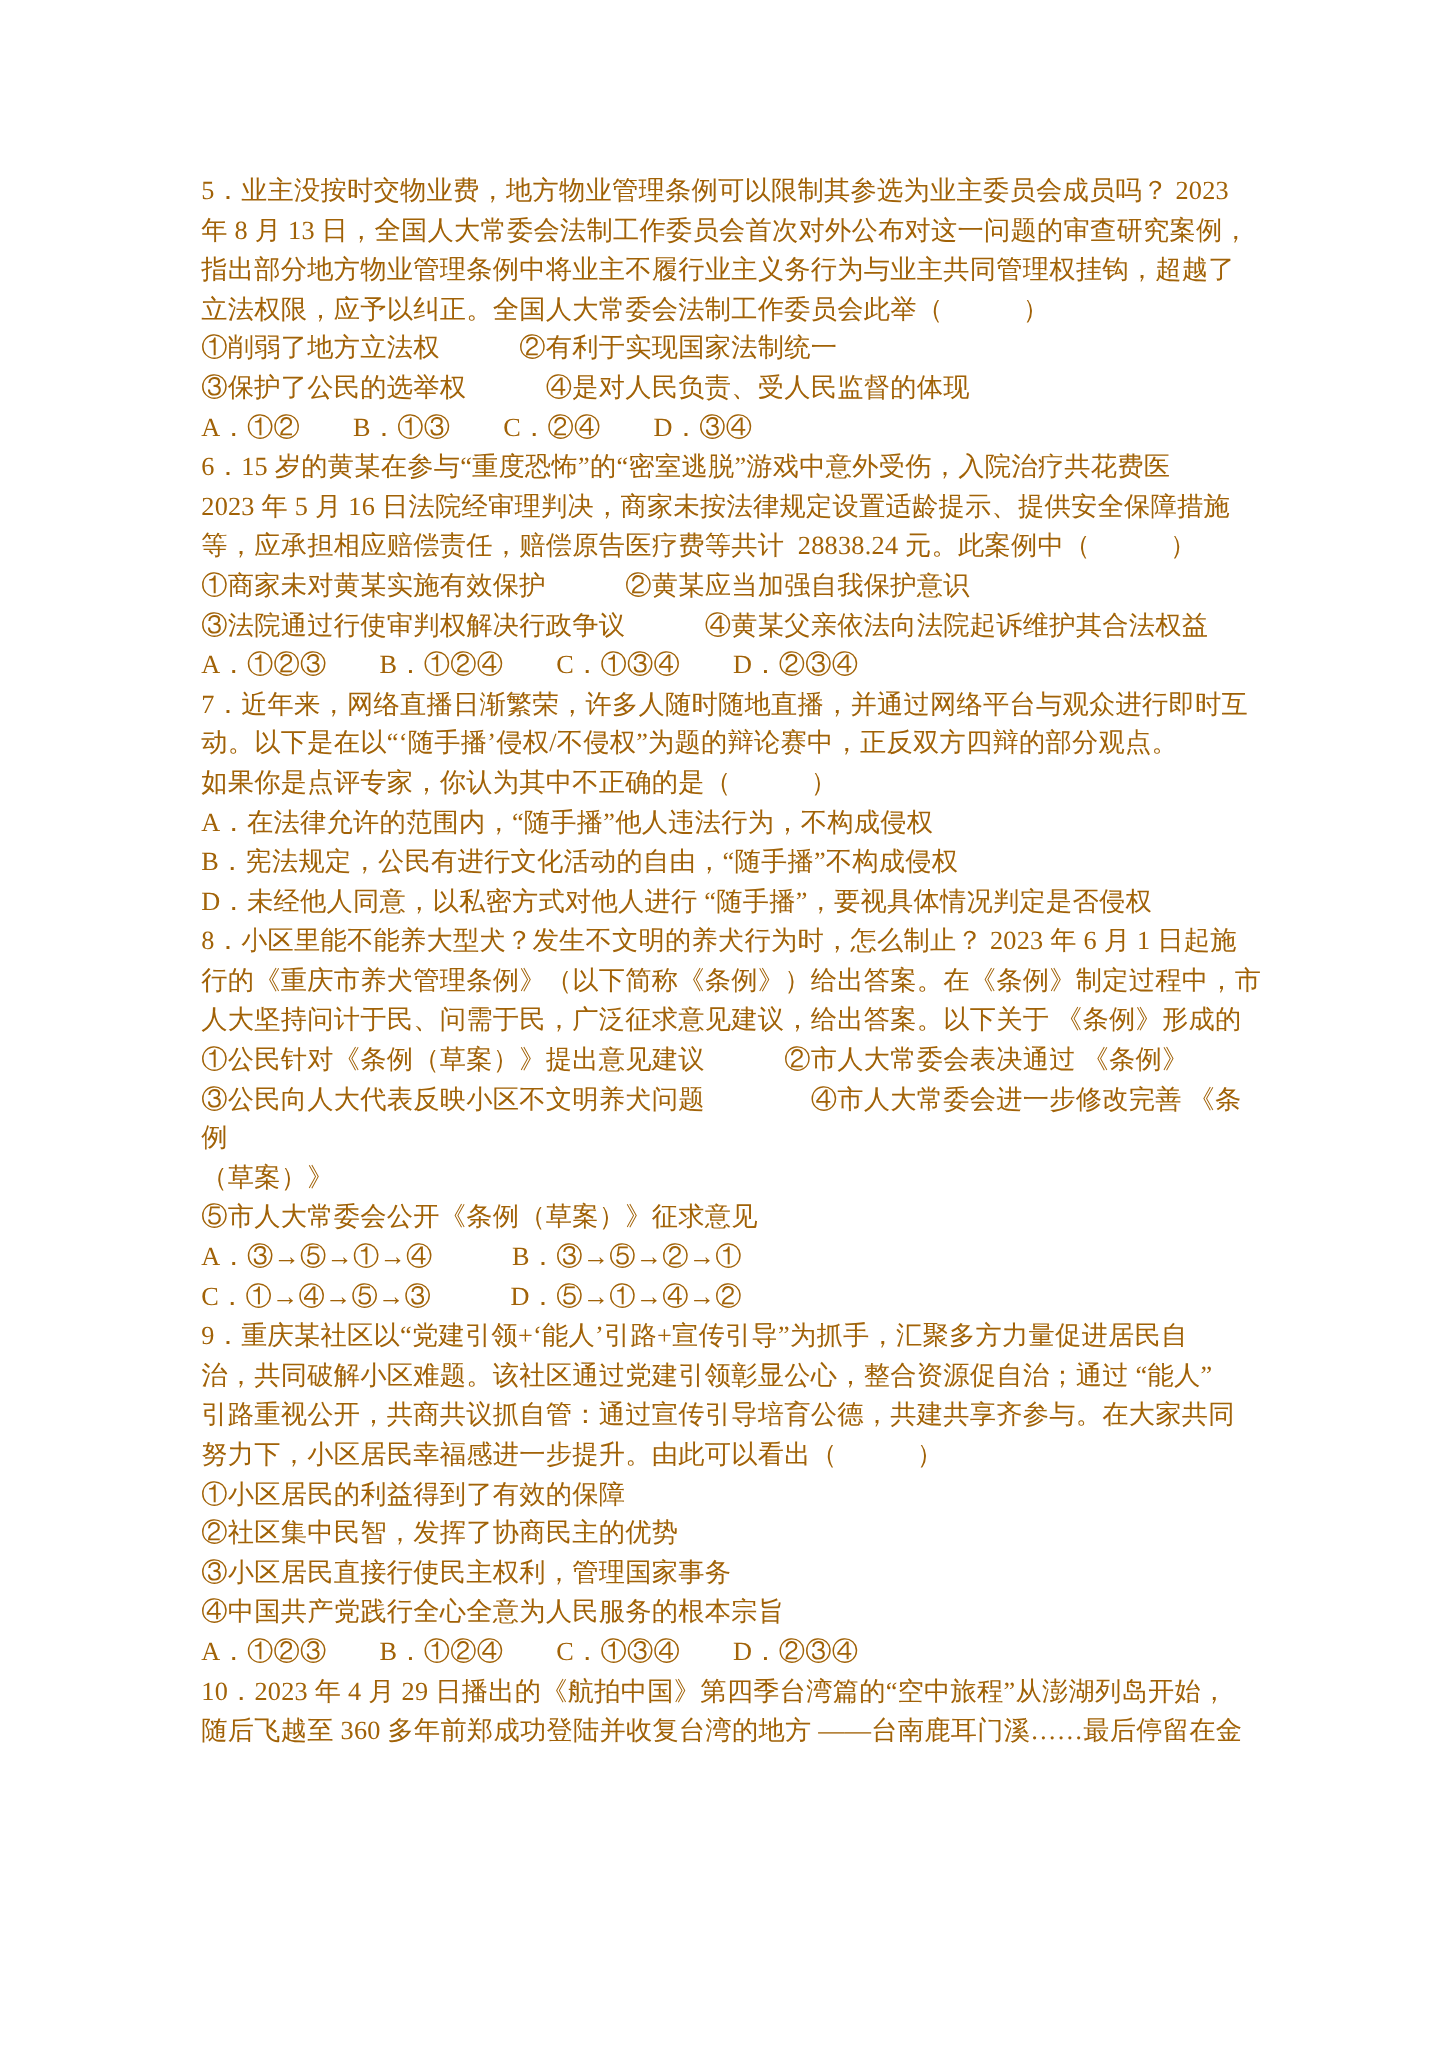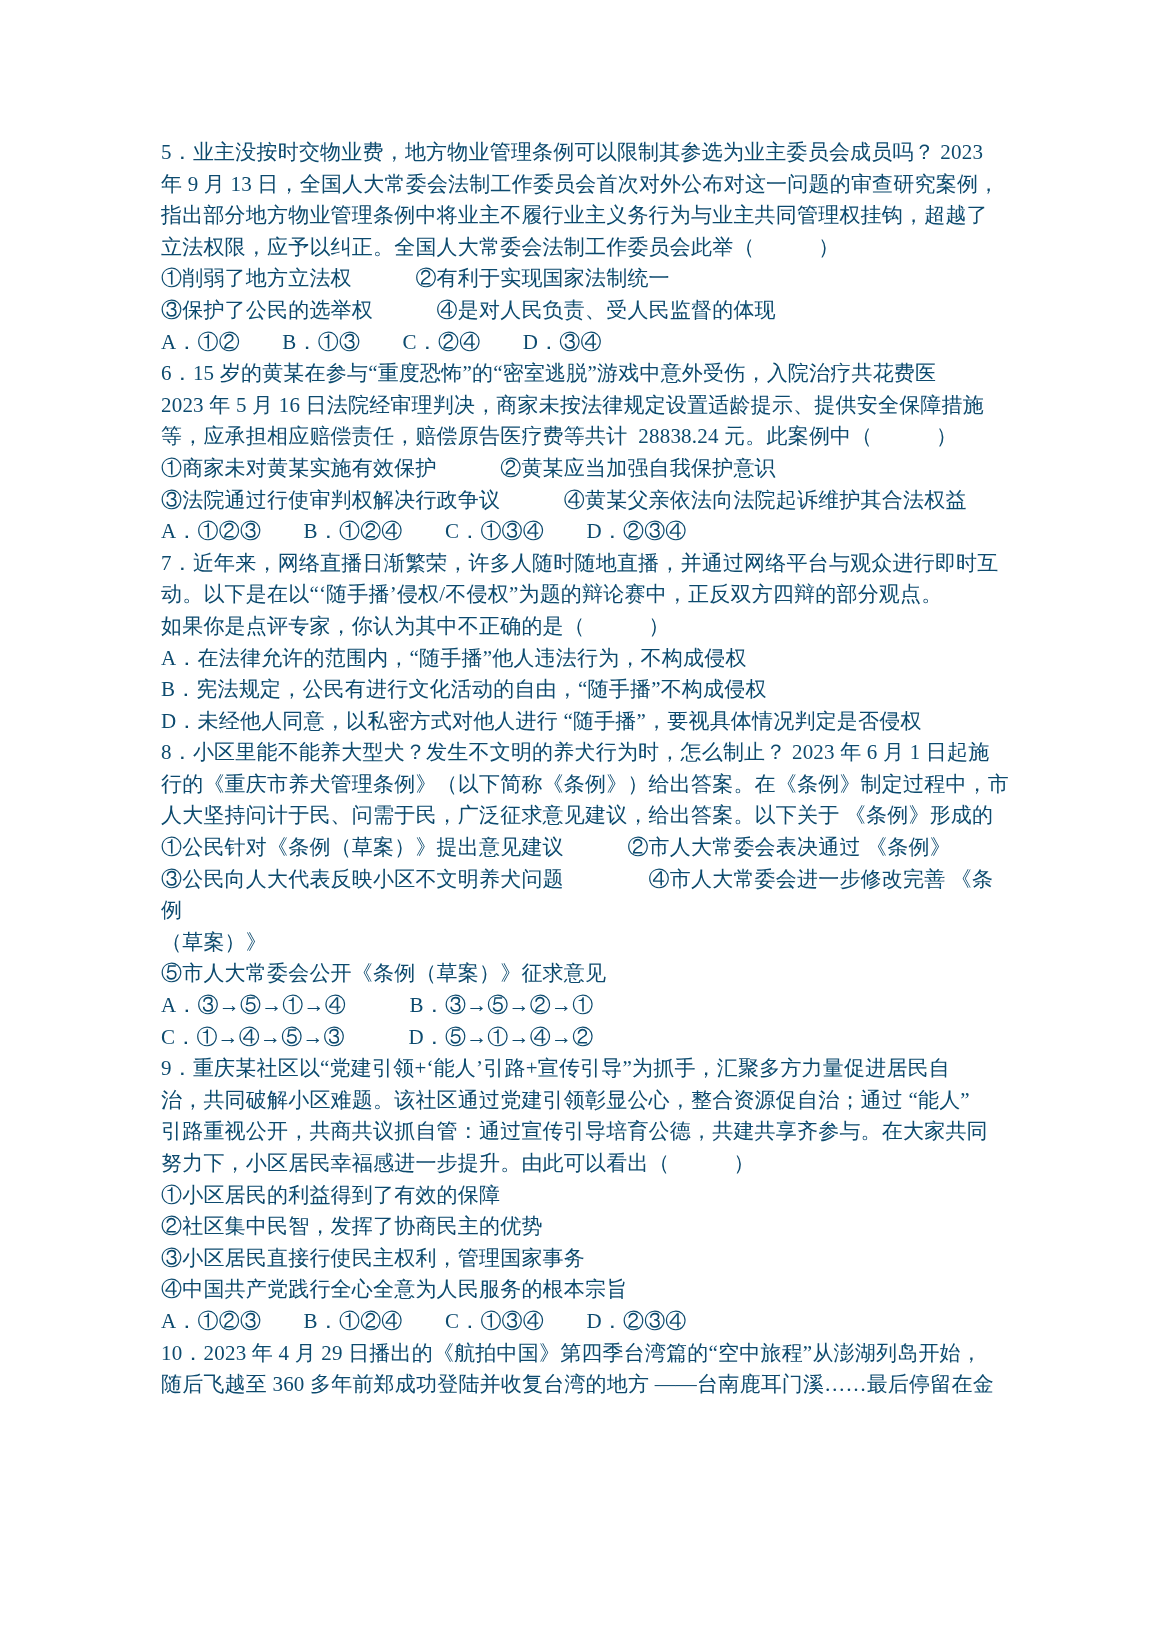--- a/index.html
+++ b/index.html
@@ -8,21 +8,21 @@
     background: #e8e8e8;
   }
   .page {
     position: relative;
     width: 1158px;
     height: 1638px;
     background: #ffffff;
     margin: 0 auto;
     overflow: hidden;
     font-family: "Liberation Serif", "DejaVu Serif", serif;
-    color: #0c4a6e;
+    color: #a16207;
   }
   .content {
     position: absolute;
     left: 161px;
     top: 137px;
     width: 848px;
   }
   .question-block {
     margin: 0;
     padding: 0;
@@ -35,21 +35,21 @@
     text-align: left;
   }
 </style>
 </head>
 <body>
 
 <div class="page">
   <div class="content" id="questions-container">
       <div class="question-block">
         <div class="line">5．业主没按时交物业费，地方物业管理条例可以限制其参选为业主委员会成员吗？ 2023</div>
-        <div class="line">年 9 月 13 日，全国人大常委会法制工作委员会首次对外公布对这一问题的审查研究案例，</div>
+        <div class="line">年 8 月 13 日，全国人大常委会法制工作委员会首次对外公布对这一问题的审查研究案例，</div>
         <div class="line">指出部分地方物业管理条例中将业主不履行业主义务行为与业主共同管理权挂钩，超越了</div>
         <div class="line">立法权限，应予以纠正。全国人大常委会法制工作委员会此举（　　　）</div>
         <div class="line">①削弱了地方立法权　　　②有利于实现国家法制统一</div>
         <div class="line">③保护了公民的选举权　　　④是对人民负责、受人民监督的体现</div>
         <div class="line">A．①②　　B．①③　　C．②④　　D．③④</div>
       </div>
       <div class="question-block">
         <div class="line">6．15 岁的黄某在参与“重度恐怖”的“密室逃脱”游戏中意外受伤，入院治疗共花费医</div>
         <div class="line">2023 年 5 月 16 日法院经审理判决，商家未按法律规定设置适龄提示、提供安全保障措施</div>
         <div class="line">等，应承担相应赔偿责任，赔偿原告医疗费等共计  28838.24 元。此案例中（　　　）</div>

